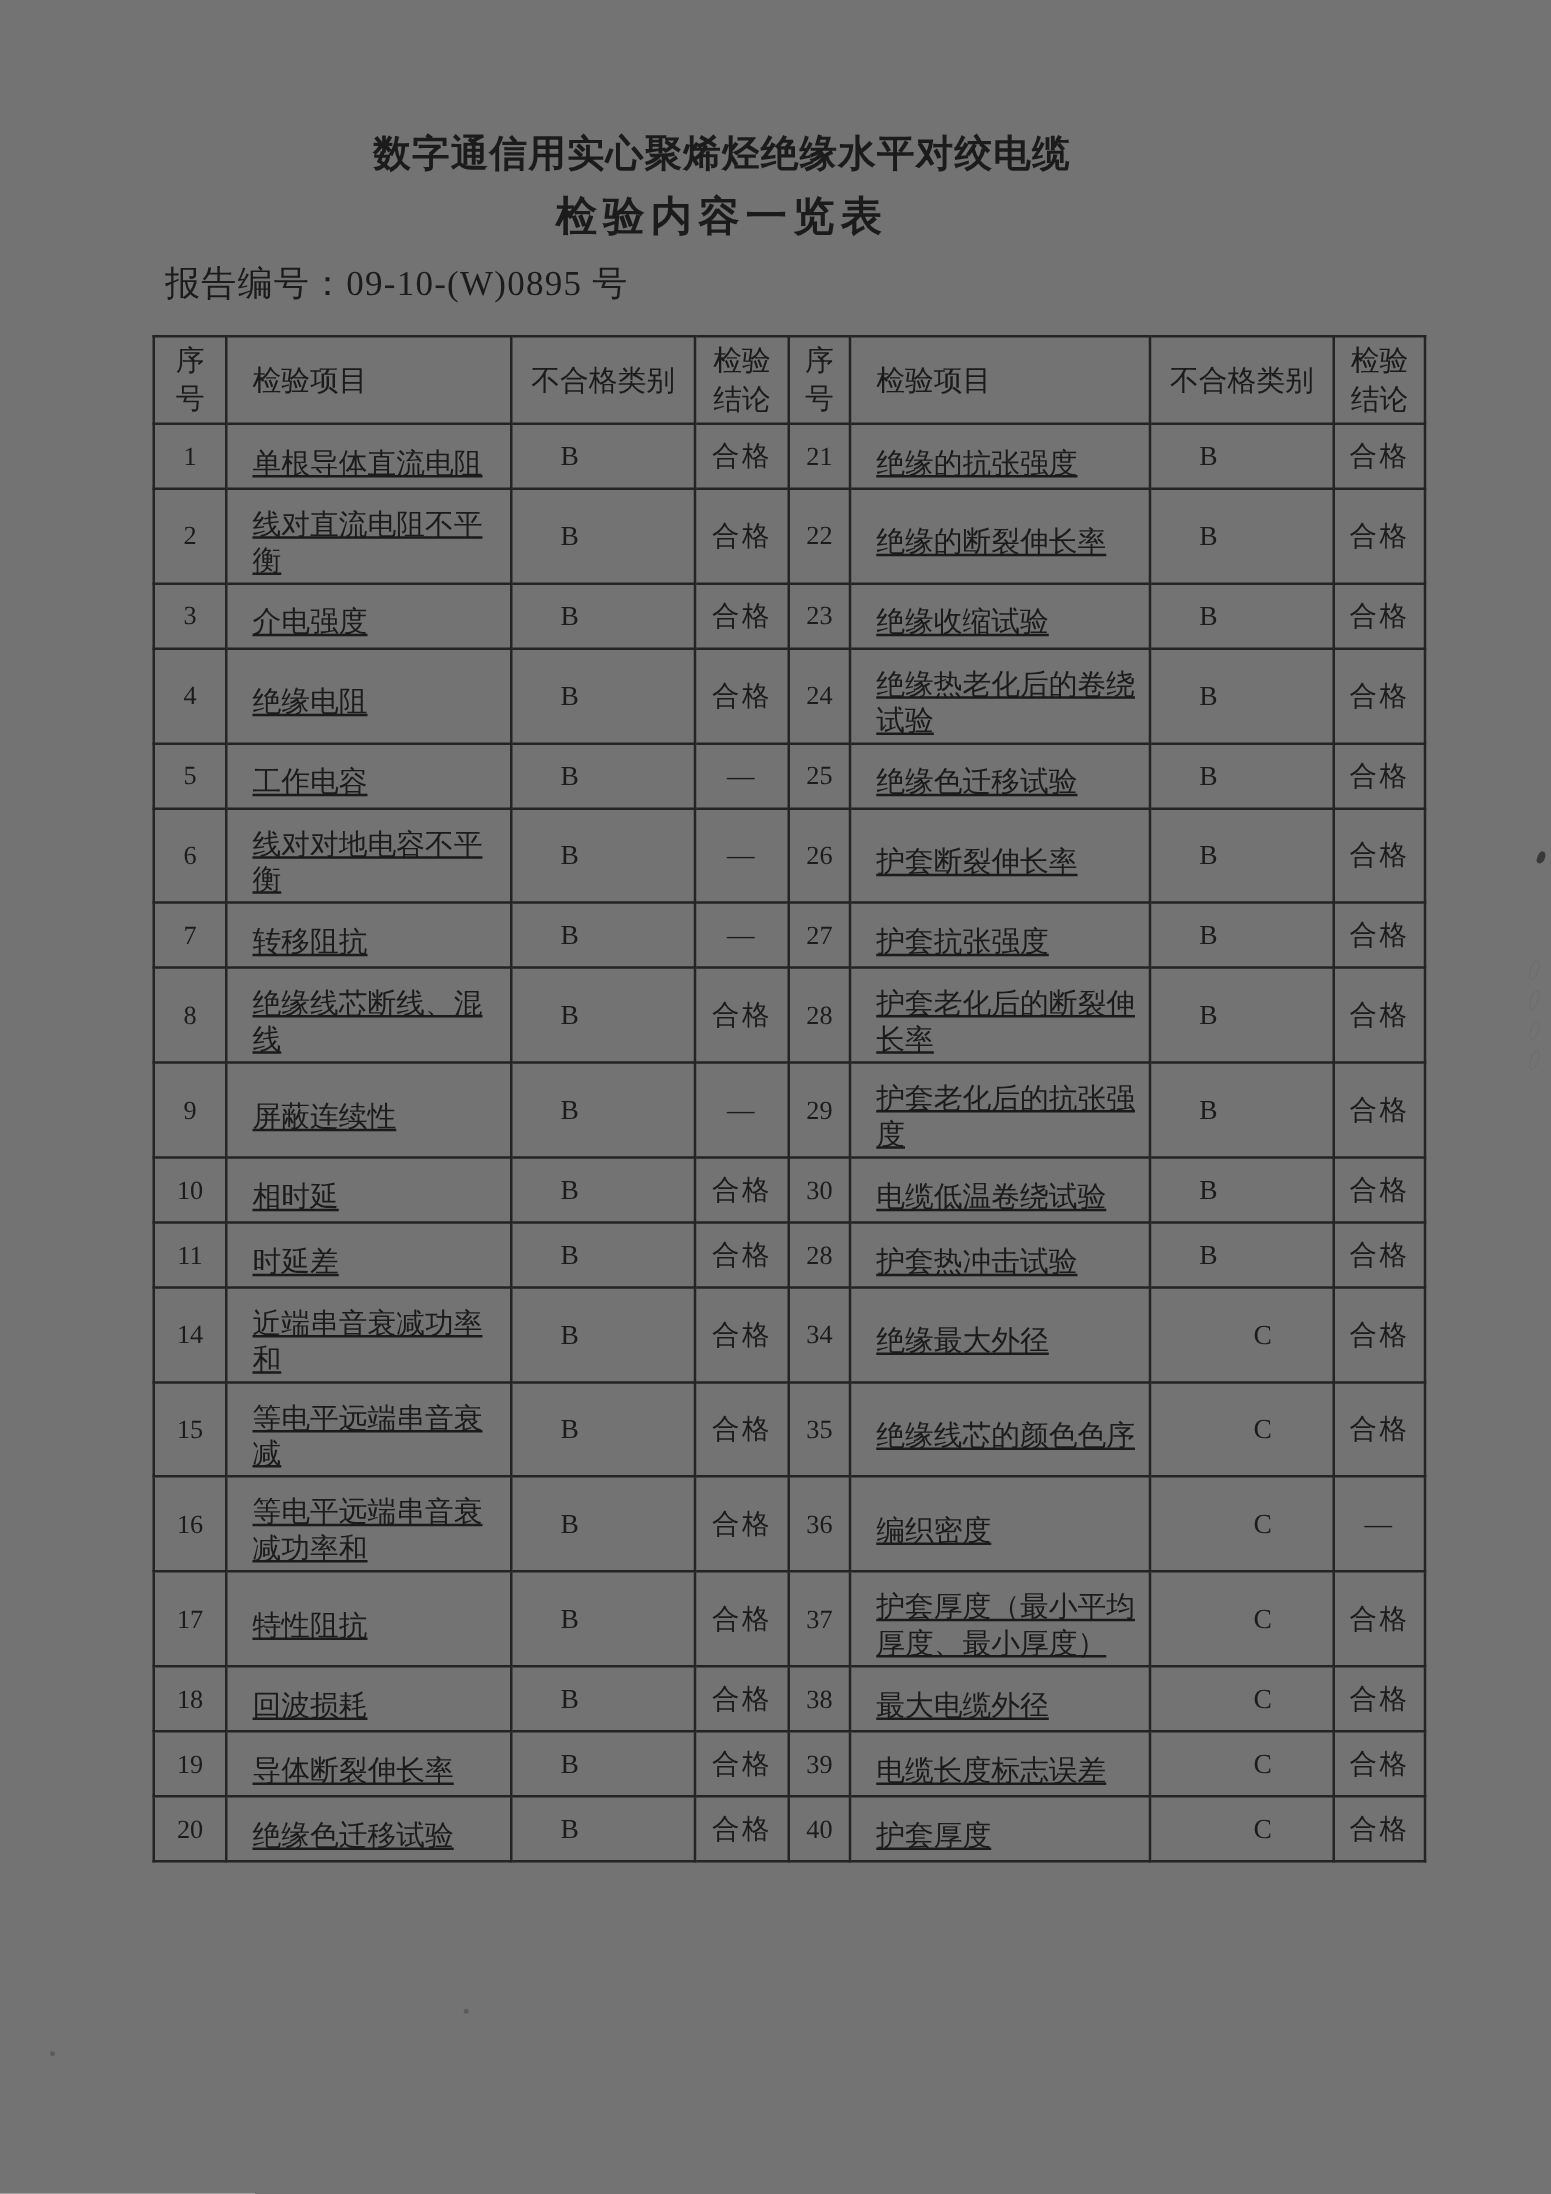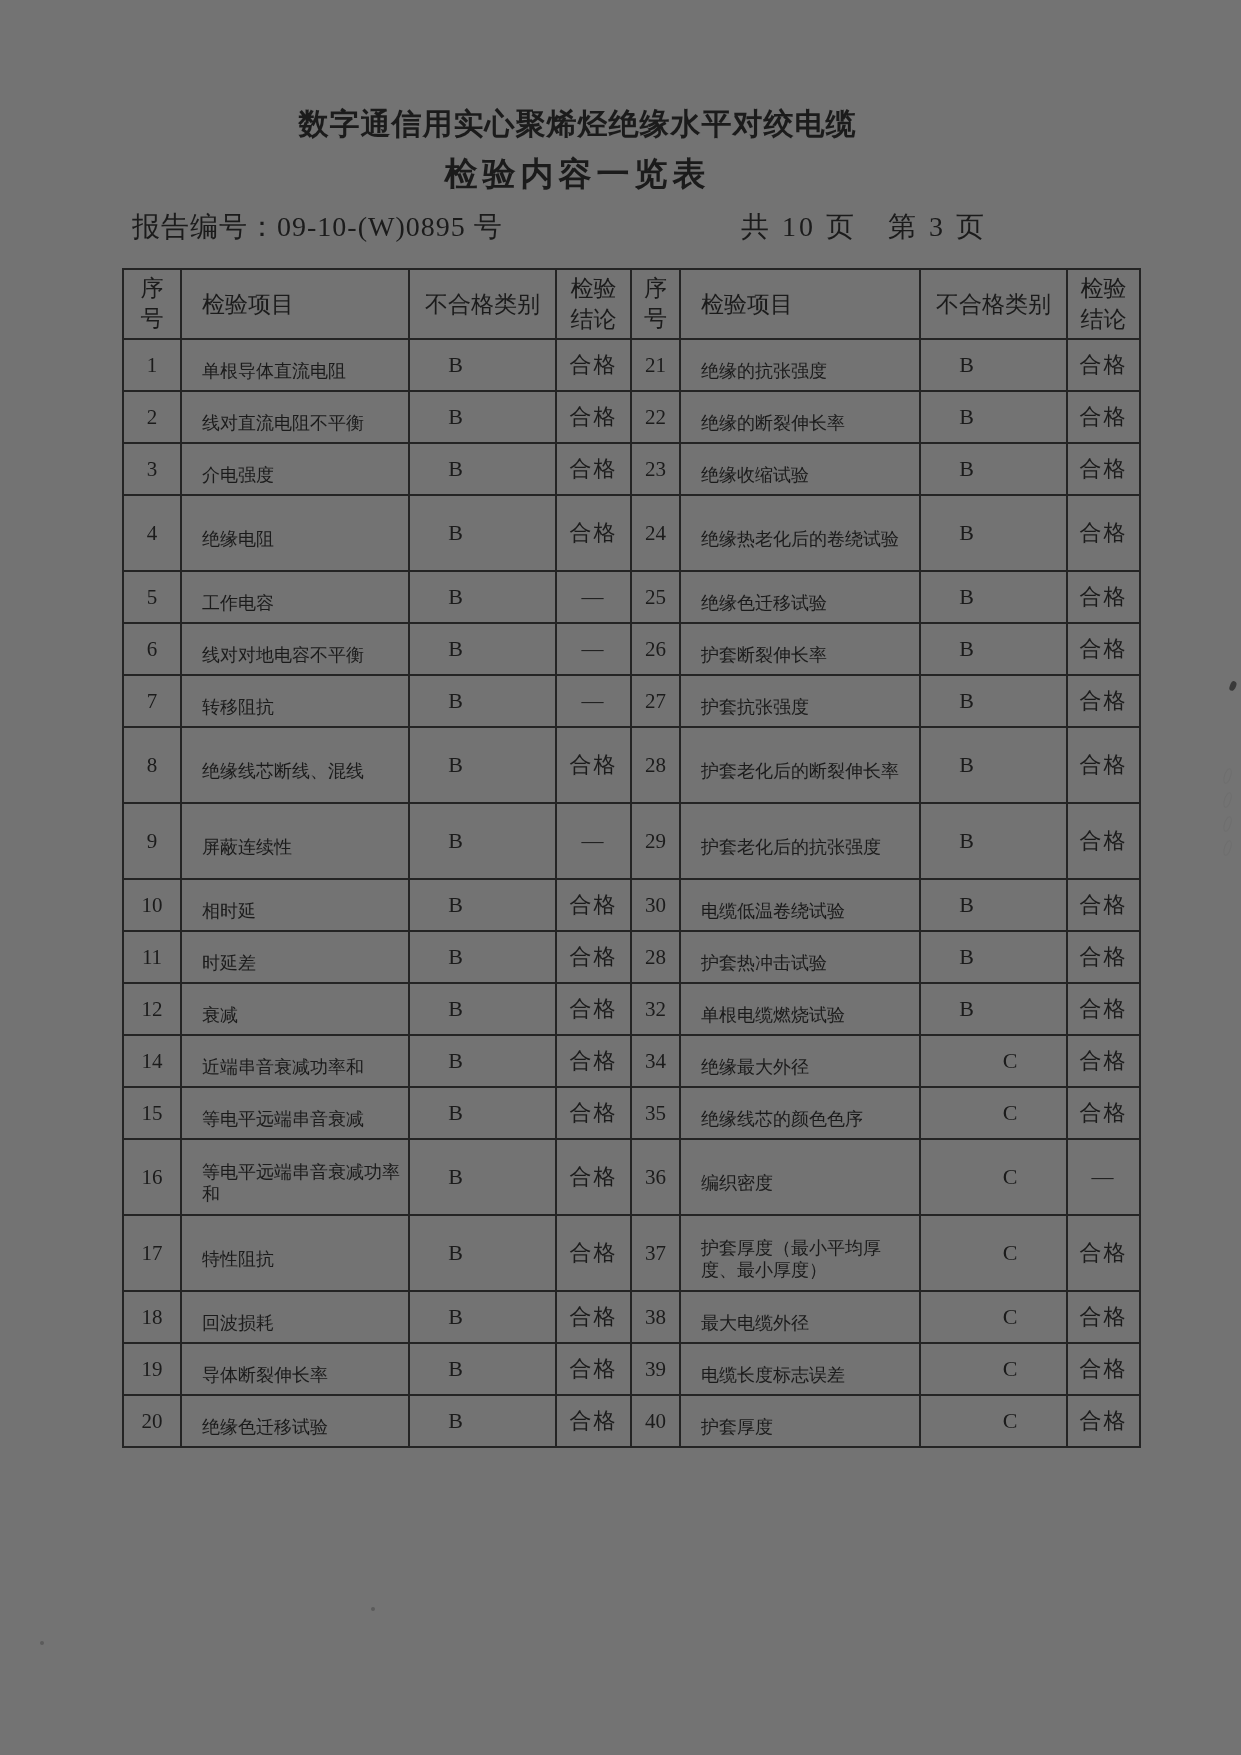--- a/index.html
+++ b/index.html
@@ -49,21 +49,21 @@
   }
   thead tr { height:70px; }
   tbody tr { height:52px; }
   tbody tr.tall { height:76px; }
   th.h-seq, th.h-res { text-align:center; font-size:23px; }
   th.h-item { text-align:left; padding-left:20px; font-size:23px; }
   th.h-cat  { text-align:center; font-size:23px; }
   .vw { display:inline-block; width:1.15em; line-height:1.3; }
   .vw2 { display:inline-block; width:2.2em; line-height:1.35; }
   td.c-no   { text-align:center; font-size:21px; }
-  td.c-item { text-align:left; padding:14px 6px 2px 20px; font-size:18px; line-height:1.25; }
+  td.c-item { text-align:left; padding:14px 6px 2px 20px; font-size:23px; line-height:1.25;text-decoration:underline; }
   td.c-res  { text-align:center; font-size:22px; letter-spacing:2px; }
   td.c-cat  { text-align:left; font-size:22px; }
   td.c-cat span { display:inline-block; width:63%; text-align:center; }
   td.c-cat.cat-c span { margin-left:30%; }
   
   .artifact { position:absolute; pointer-events:none; }
   .squiggle {
     width:10px; height:150px; left:1224px; top:760px;
     opacity:.55;
   }
@@ -86,21 +86,20 @@
 
 <div class="page">
 
   <div class="titles">
     <div class="title-1">数字通信用实心聚烯烃绝缘水平对绞电缆</div>
     <div class="title-2">检验内容一览表</div>
   </div>
 
   <div class="report-line">
     <span class="report-no">报告编号：09-10-(W)0895 号</span>
-    <span class="page-info">共 10 页　第 3 页</span>
   </div>
 
   <table class="insp">
     <colgroup>
       <col style="width:58px">
         <col style="width:228px">
         <col style="width:147px">
         <col style="width:75px">
       <col style="width:49px">
         <col style="width:240px">
@@ -224,30 +223,20 @@
       <td class="c-no">11</td>
       <td class="c-item">时延差</td>
       <td class="c-cat"><span>B</span></td>
       <td class="c-res">合格</td>
       <td class="c-no">28</td>
       <td class="c-item">护套热冲击试验</td>
       <td class="c-cat"><span>B</span></td>
       <td class="c-res">合格</td>
     </tr>
         <tr>
-      <td class="c-no">12</td>
-      <td class="c-item">衰减</td>
-      <td class="c-cat"><span>B</span></td>
-      <td class="c-res">合格</td>
-      <td class="c-no">32</td>
-      <td class="c-item">单根电缆燃烧试验</td>
-      <td class="c-cat"><span>B</span></td>
-      <td class="c-res">合格</td>
-    </tr>
-        <tr>
       <td class="c-no">14</td>
       <td class="c-item">近端串音衰减功率和</td>
       <td class="c-cat"><span>B</span></td>
       <td class="c-res">合格</td>
       <td class="c-no">34</td>
       <td class="c-item">绝缘最大外径</td>
       <td class="c-cat cat-c"><span>C</span></td>
       <td class="c-res">合格</td>
     </tr>
         <tr>

